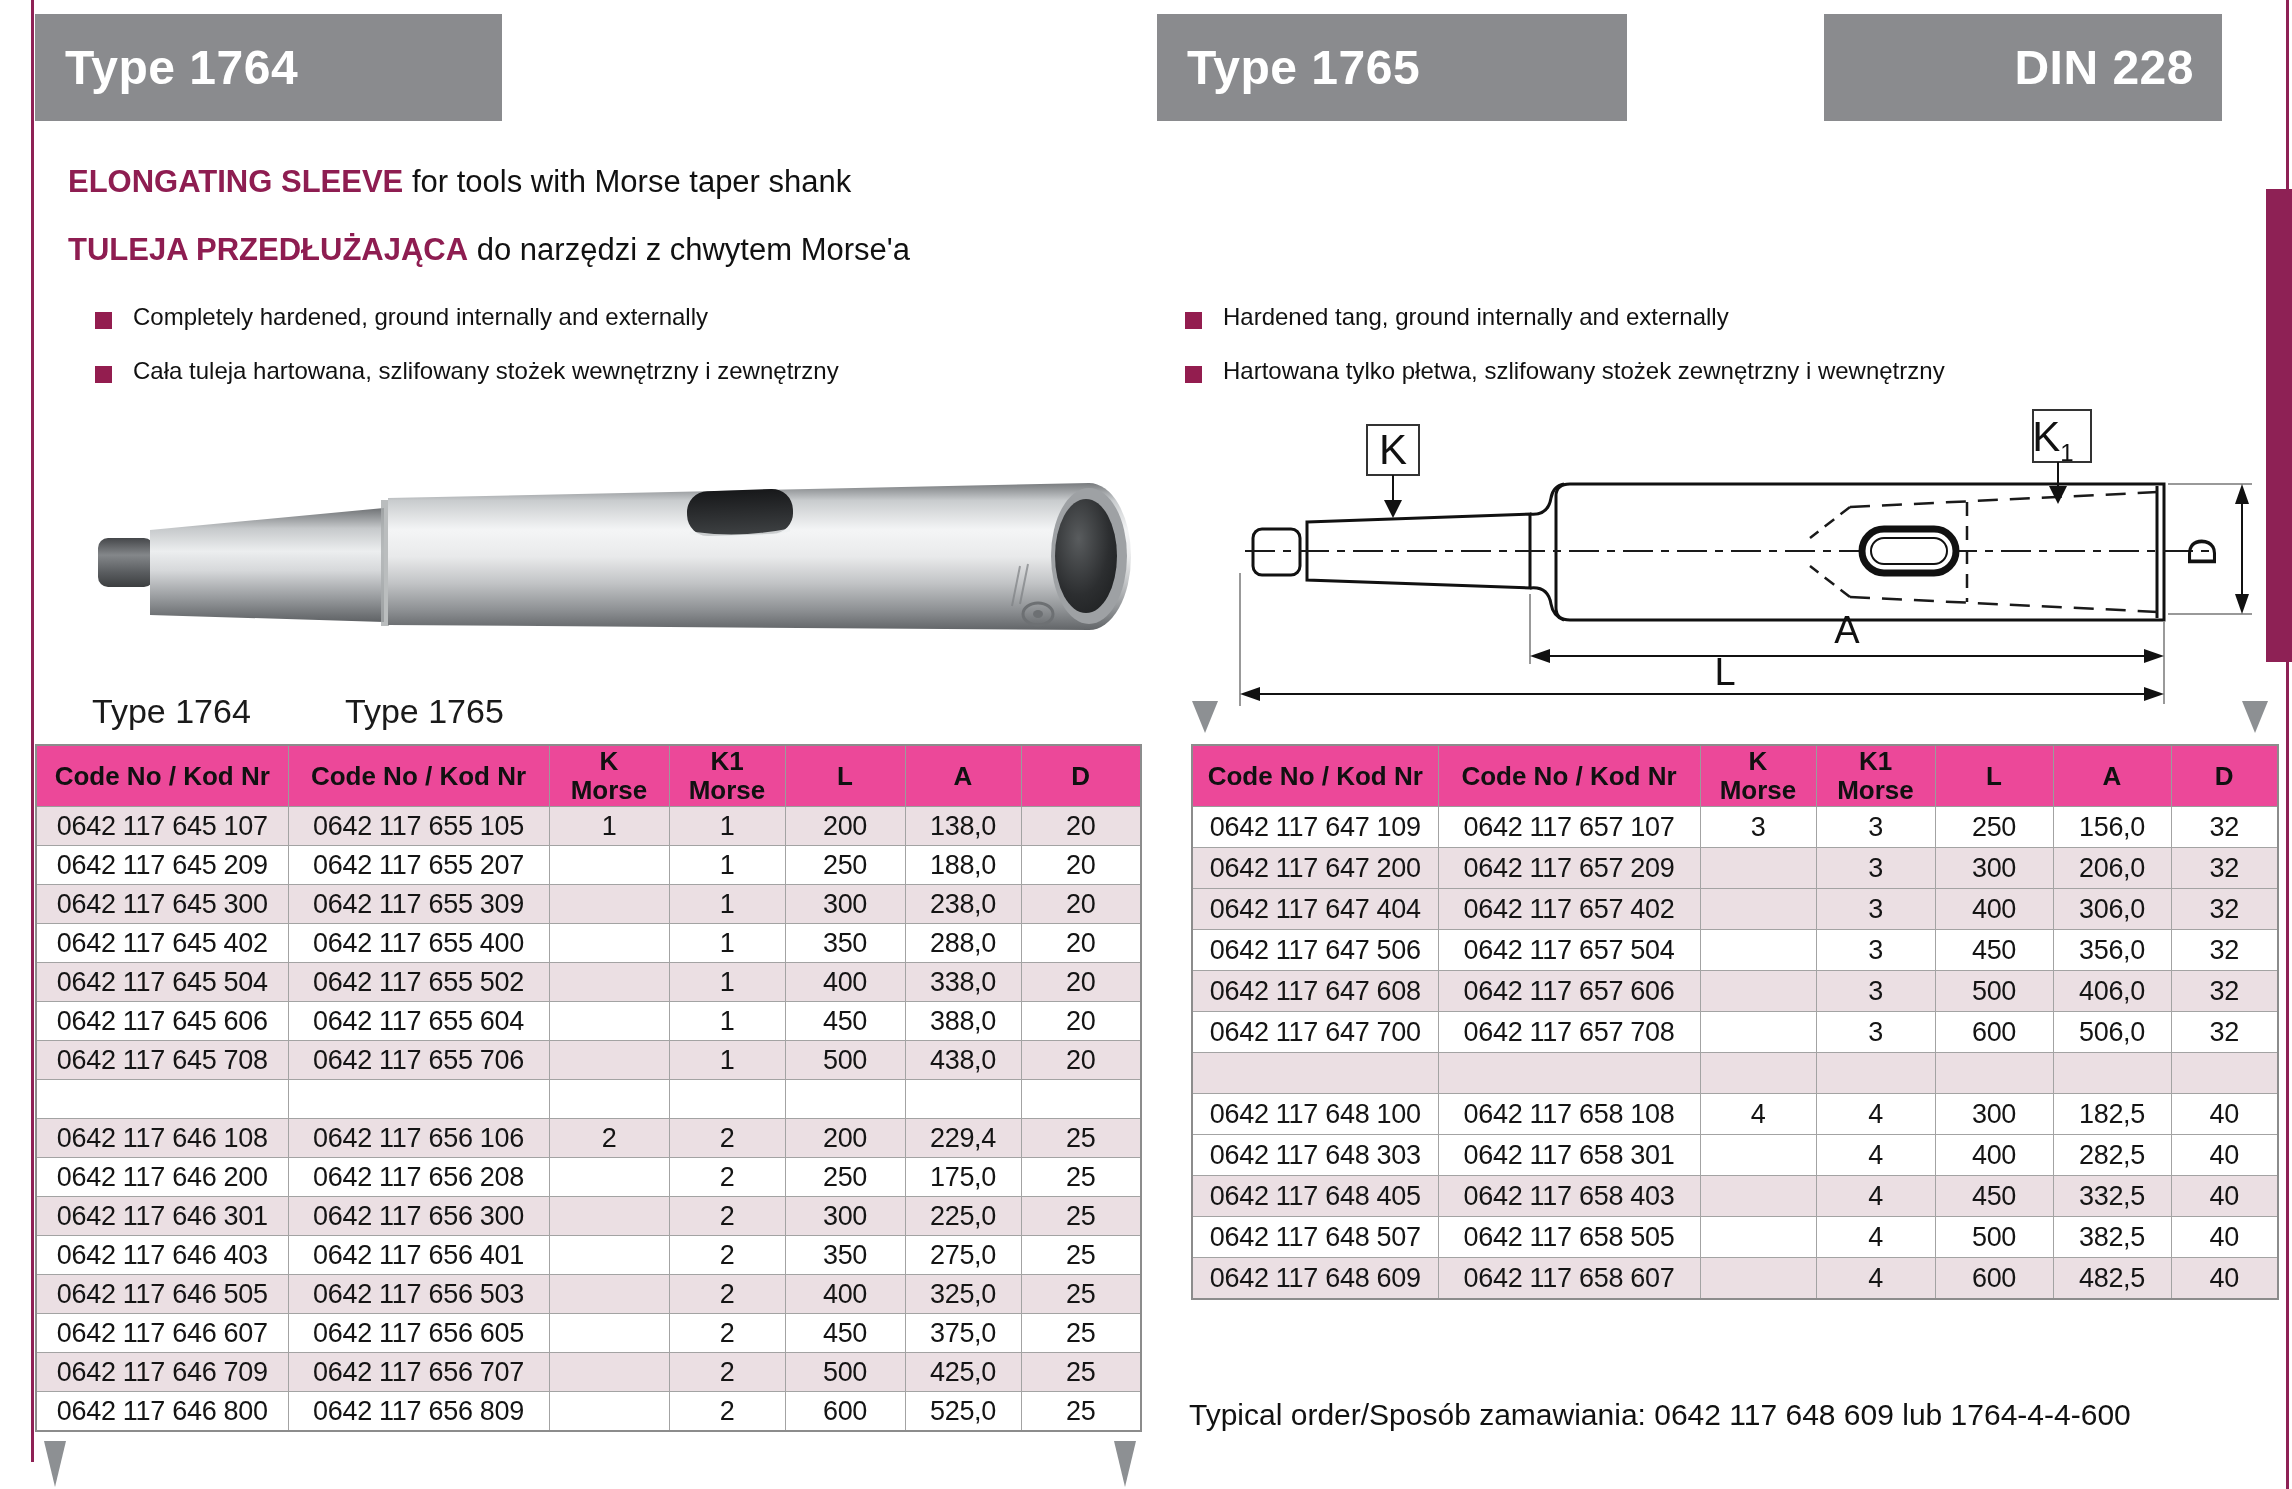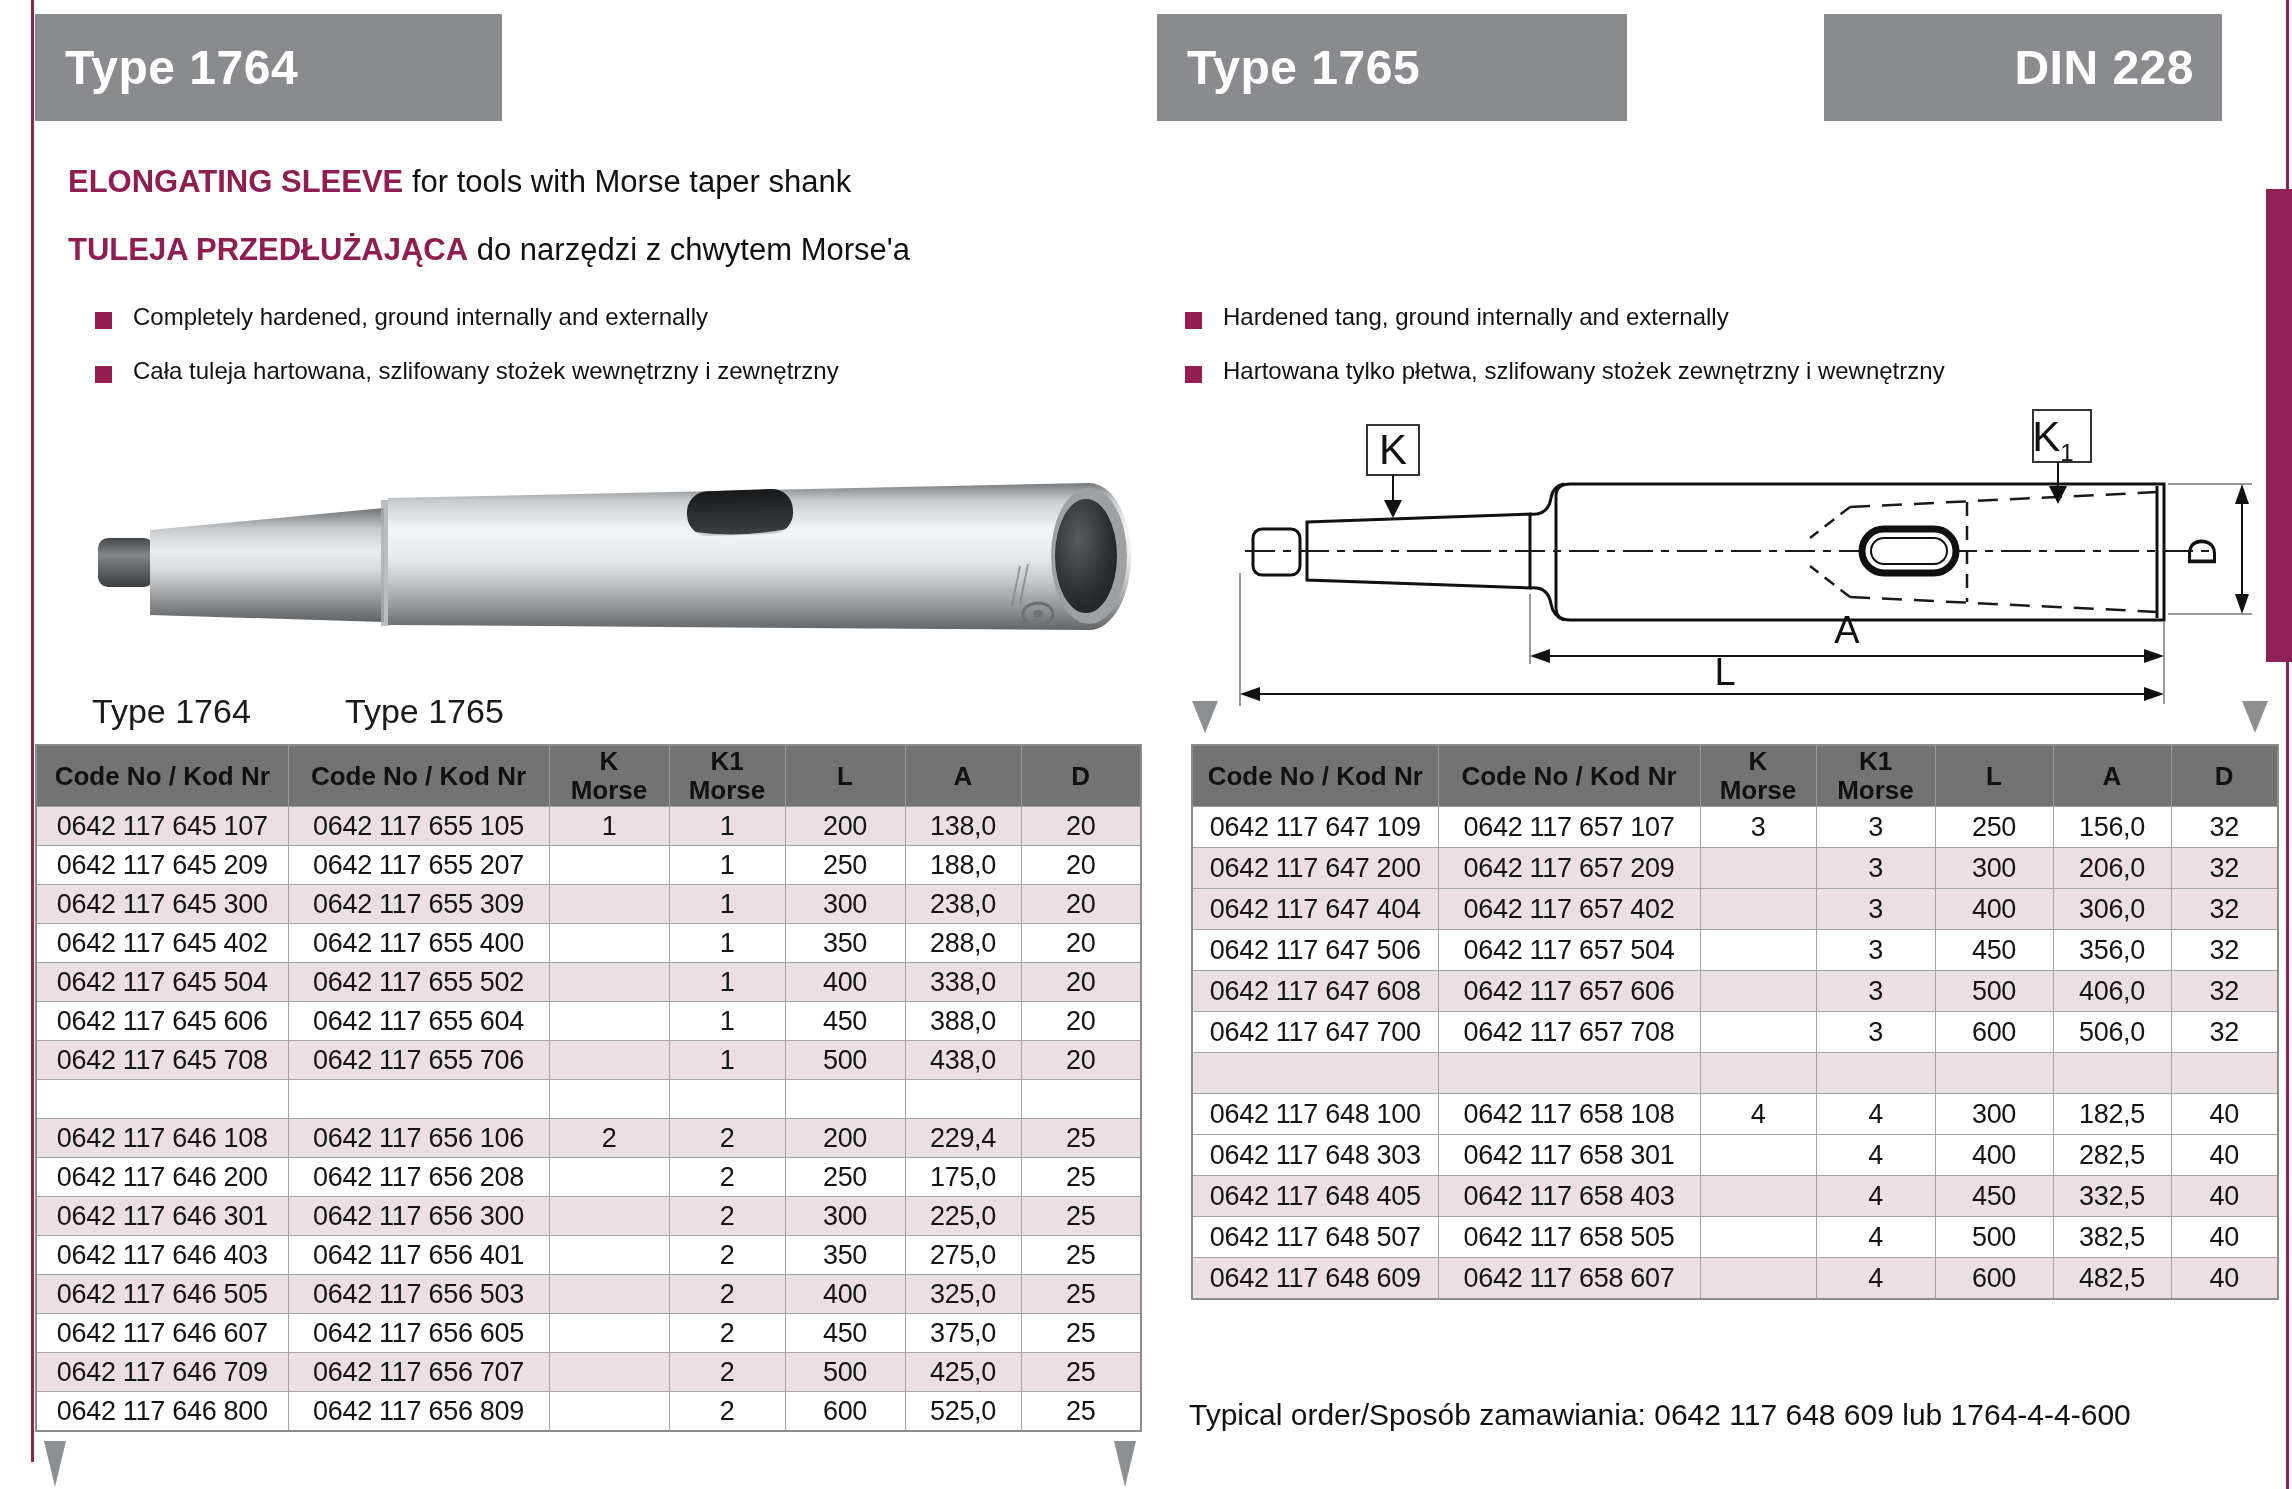--- a/index.html
+++ b/index.html
@@ -26,21 +26,21 @@
   
   .bullet-sq{position:absolute;width:17px;height:17px;background:#931d4f;}
   .bullet-tx{position:absolute;font-size:24px;white-space:nowrap;}
 
   
   .photo-caption{position:absolute;top:692px;font-size:34px;color:#1a1a1a;}
 
   
   .ctable{position:absolute;border-collapse:collapse;table-layout:fixed;background:#fff;
           border:2px solid #8c8c8c;}
-  .ctable th{background:#737373;border:1px solid #9b9b9b;font-weight:bold;font-size:26px;
+  .ctable th{background:#ec4899;border:1px solid #9b9b9b;font-weight:bold;font-size:26px;
              line-height:1.1;height:60px;padding:0;color:#111;}
   .ctable td{border:1px solid #a3a3a3;font-size:27px;text-align:center;padding:0;
              letter-spacing:-0.3px;color:#141414;white-space:nowrap;}
   .tbl-left{left:35px;top:744px;} .tbl-left td{height:38px;}
   .tbl-right{left:1191px;top:744px;} .tbl-right td{height:40px;}
   tr.pink td{background:#ebdfe3;}
 
   
   .wedge{position:absolute;width:0;height:0;border-left:13px solid transparent;
          border-right:13px solid transparent;border-top:32px solid #8d9093;}

